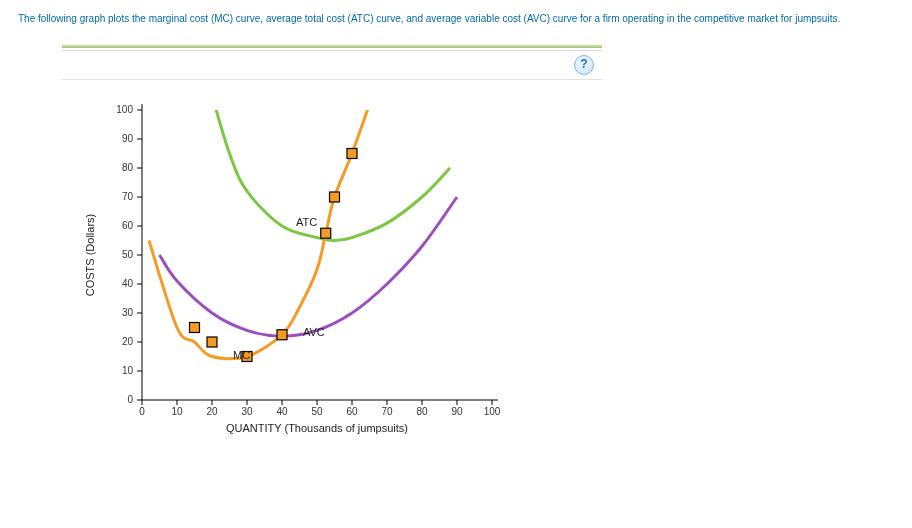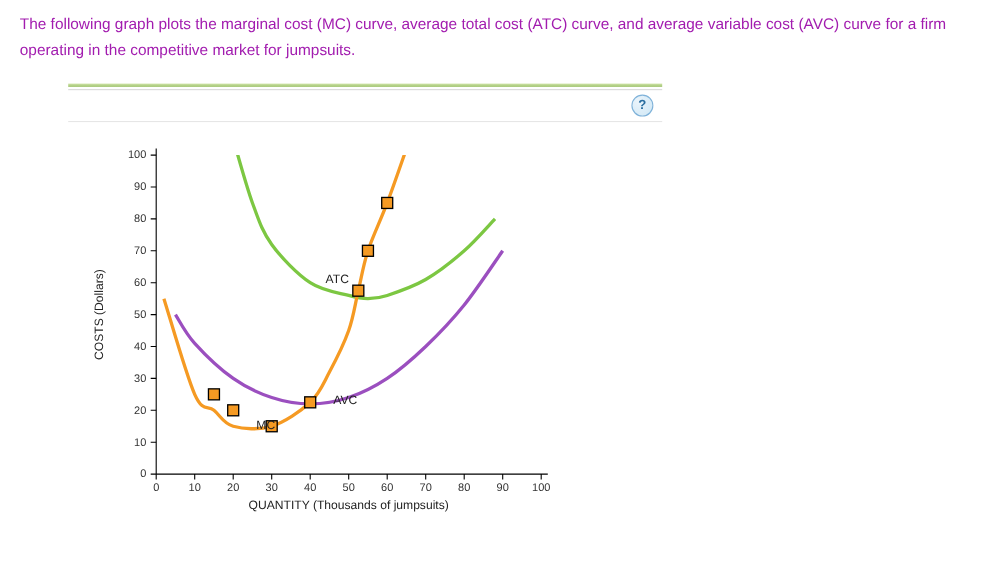--- a/index.html
+++ b/index.html
@@ -10,23 +10,23 @@
     color: #333;
   }
   .page {
     width: 912px;
     height: 528px;
     position: relative;
     box-sizing: border-box;
     padding: 10px 18px;
   }
   .prompt {
-    font-size: 14px;
+    font-size: 10px;
     line-height: 1.7;
-    color: #a21caf;
+    color: #0369a1;
     margin-bottom: 18px;
   }
   .graph-block {
     margin-left: 44px;
     width: 540px;
   }
   .rule {
     height: 3px;
     width: 540px;
     background: linear-gradient(#cfe3a8,#9fc36e);

